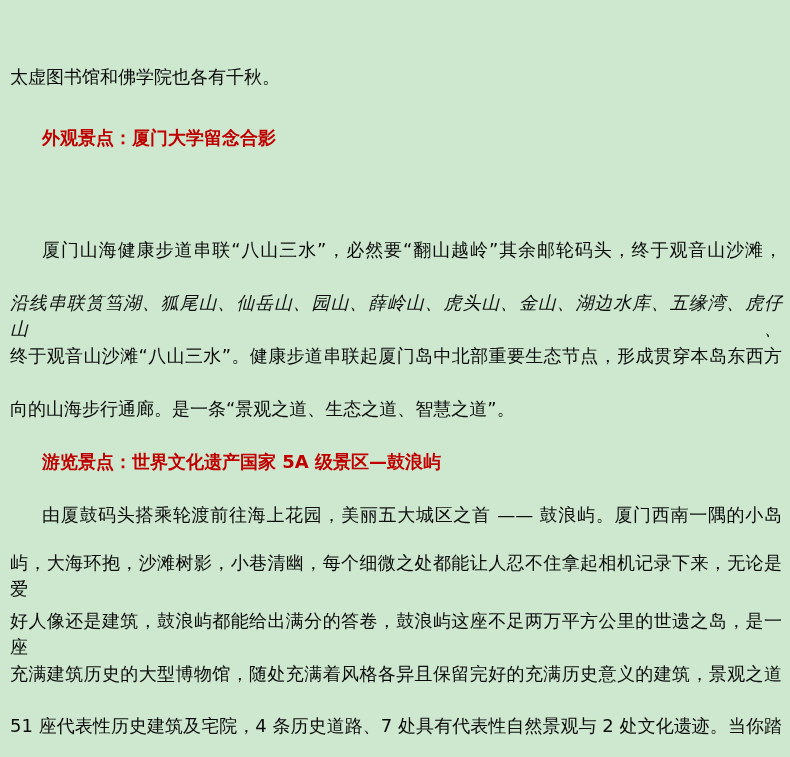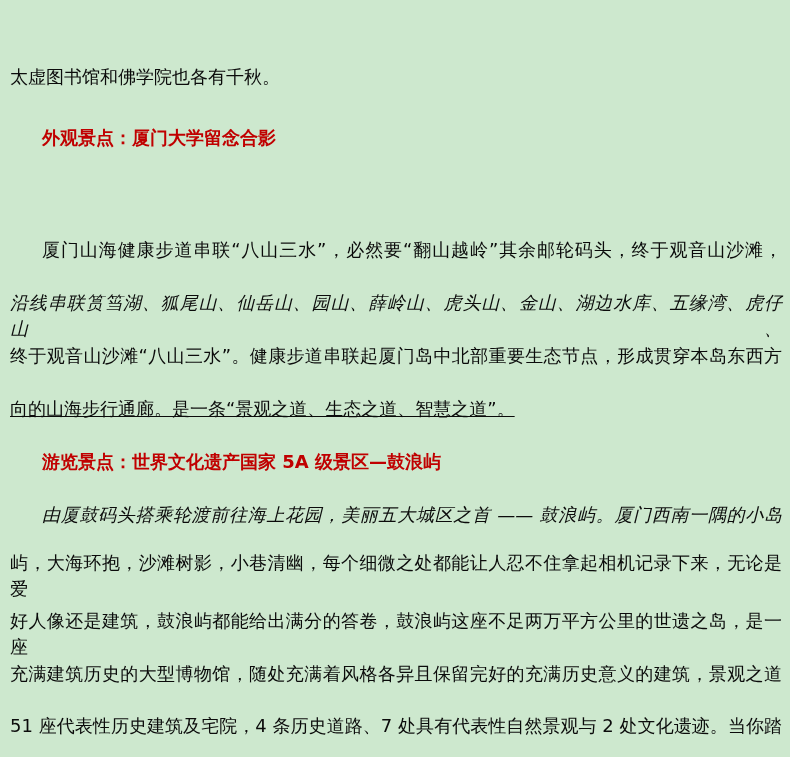--- a/index.html
+++ b/index.html
@@ -32,23 +32,23 @@
     color: #c00000;
     font-weight: 700;
   }
   .t1  { top: 12px; }
   .t2  { top: 64px; }
   .t3  { top: 125px; }
   .t4  { top: 183px; }
   .t5  { top: 237px; }
   .t6  { top: 290px; font-style: italic; }
   .t7  { top: 343px; }
-  .t8  { top: 396px; text-decoration: underline; }
+  .t8  { top: 396px; }
   .t9  { top: 449px; }
-  .t10 { top: 502px; font-style: italic; }
+  .t10 { top: 502px; }
   .t11 { top: 550px; }
   .t12 { top: 608px; }
   .t13 { top: 661px; }
   .t14 { top: 713px; }
 </style>
 </head>
 <body>
 
 <div class="page">
   <div class="line heading indent t3">外观景点：厦门大学留念合影</div>

